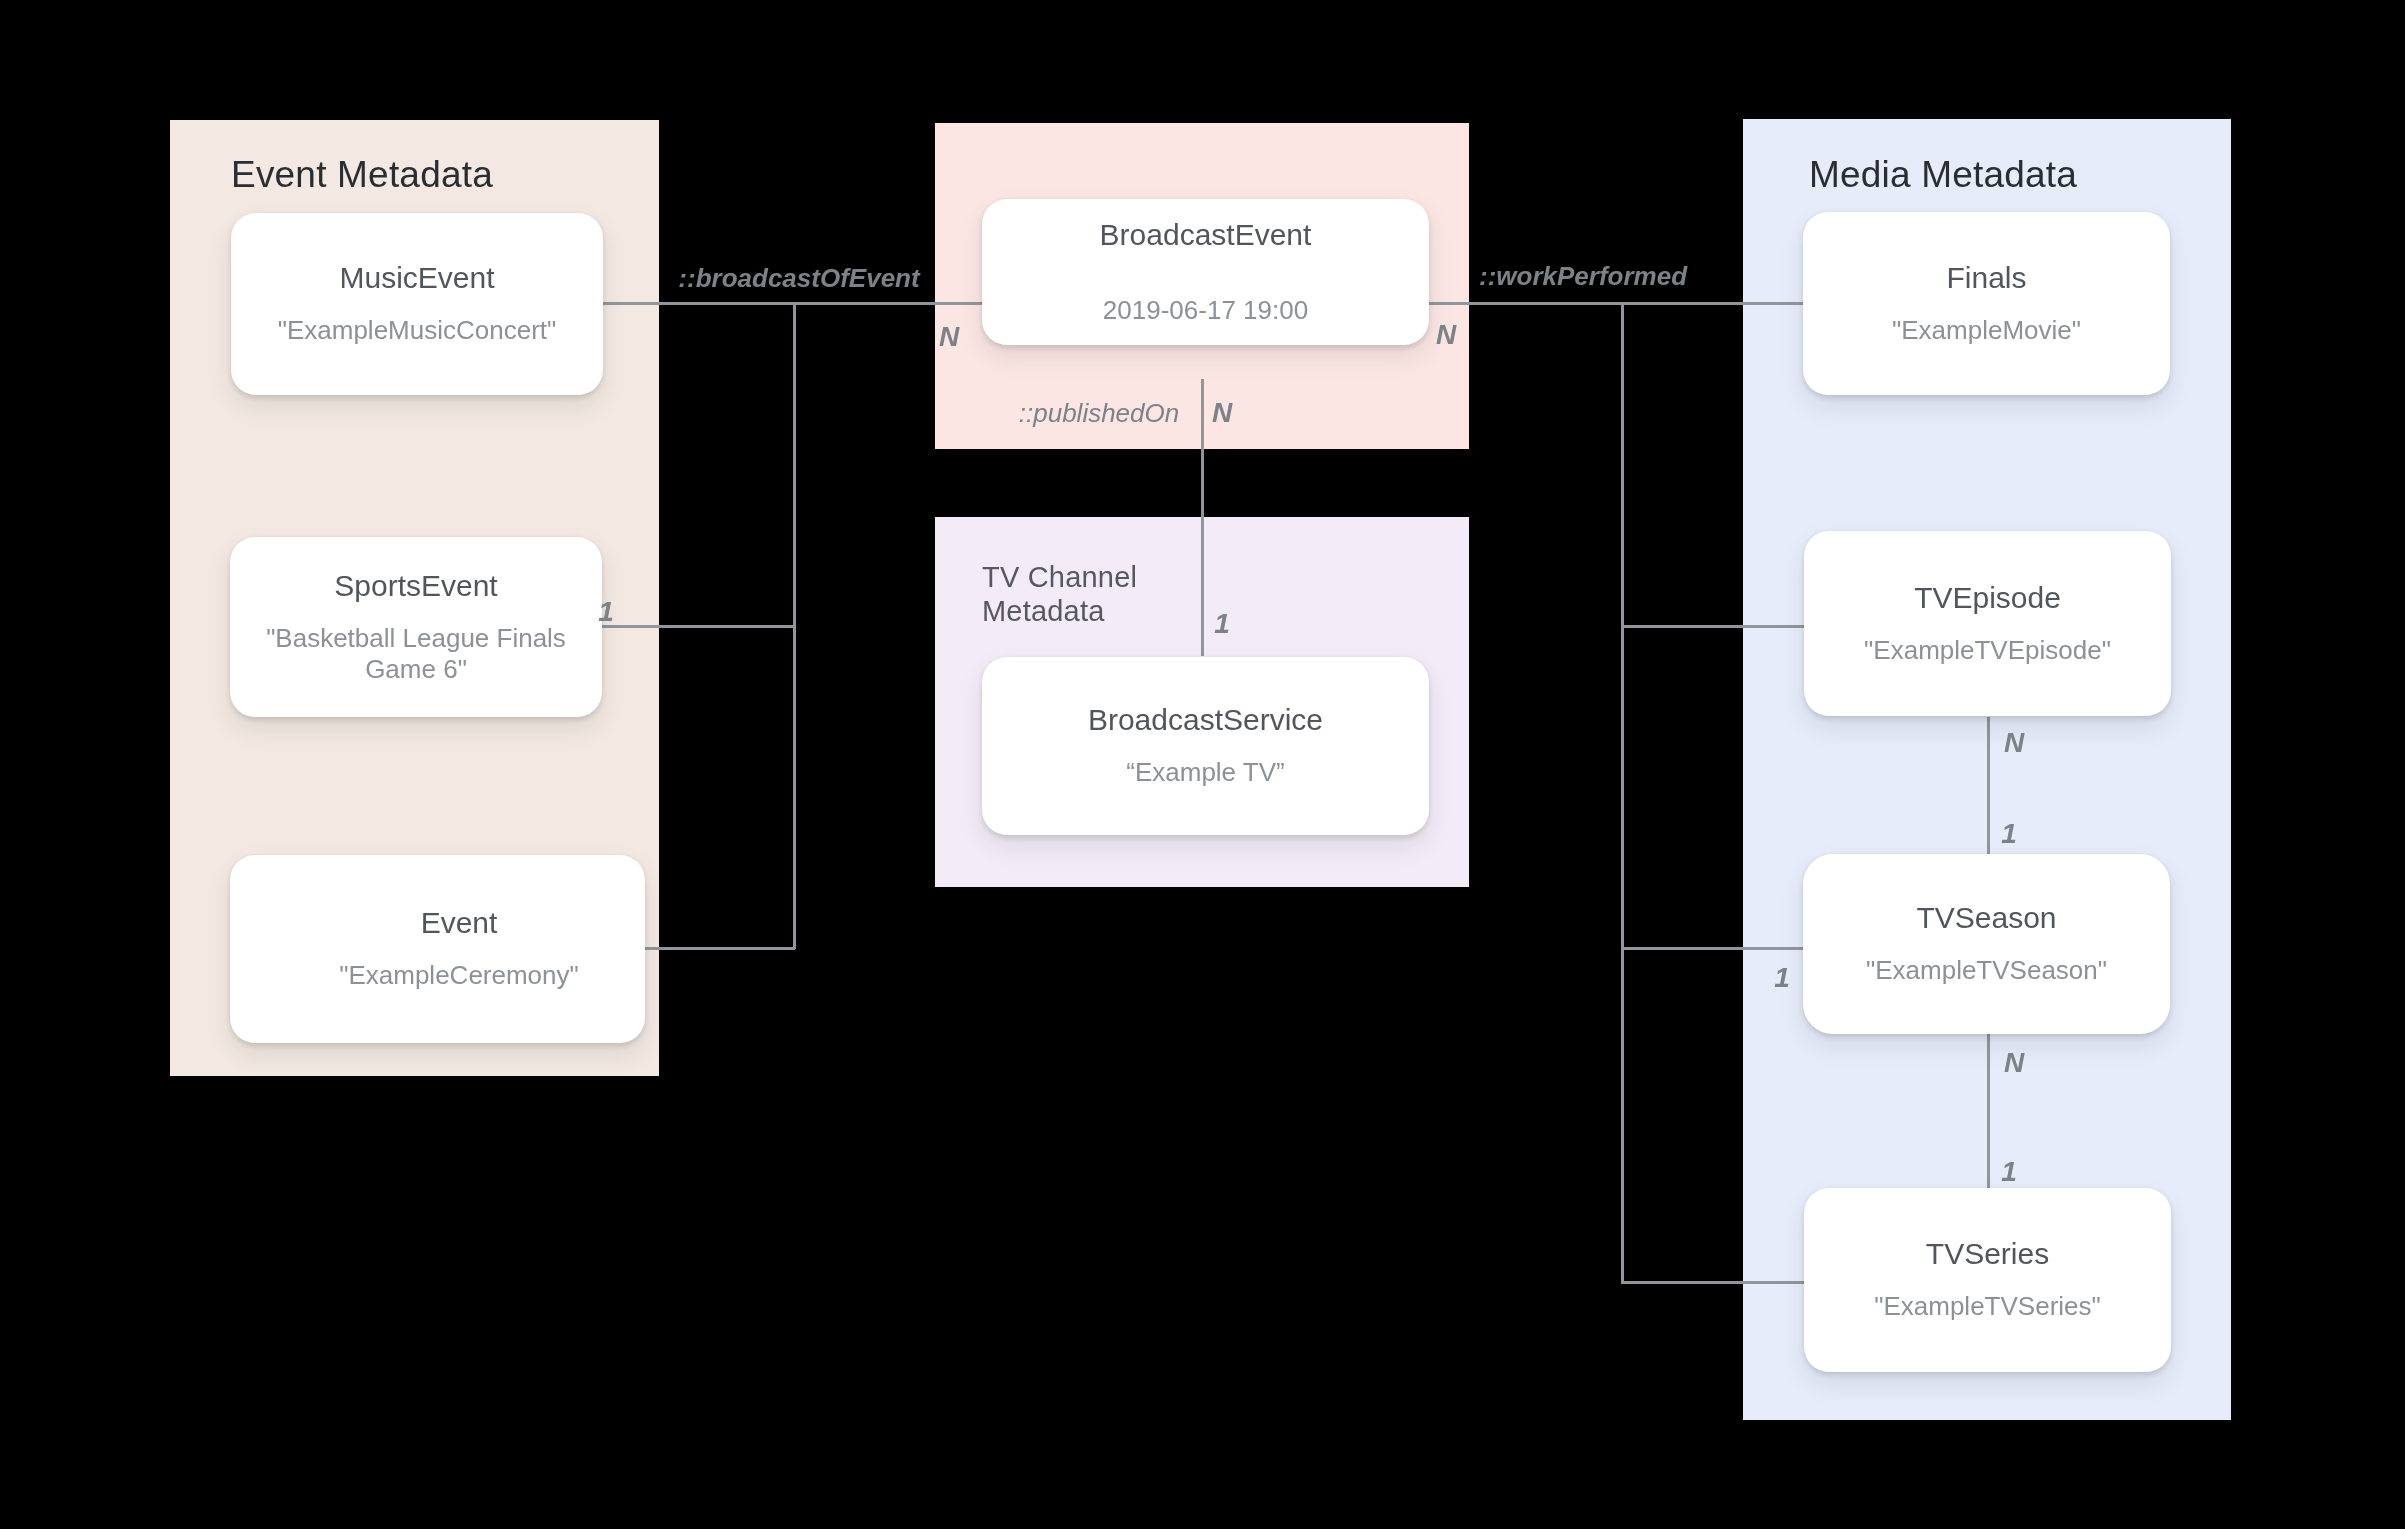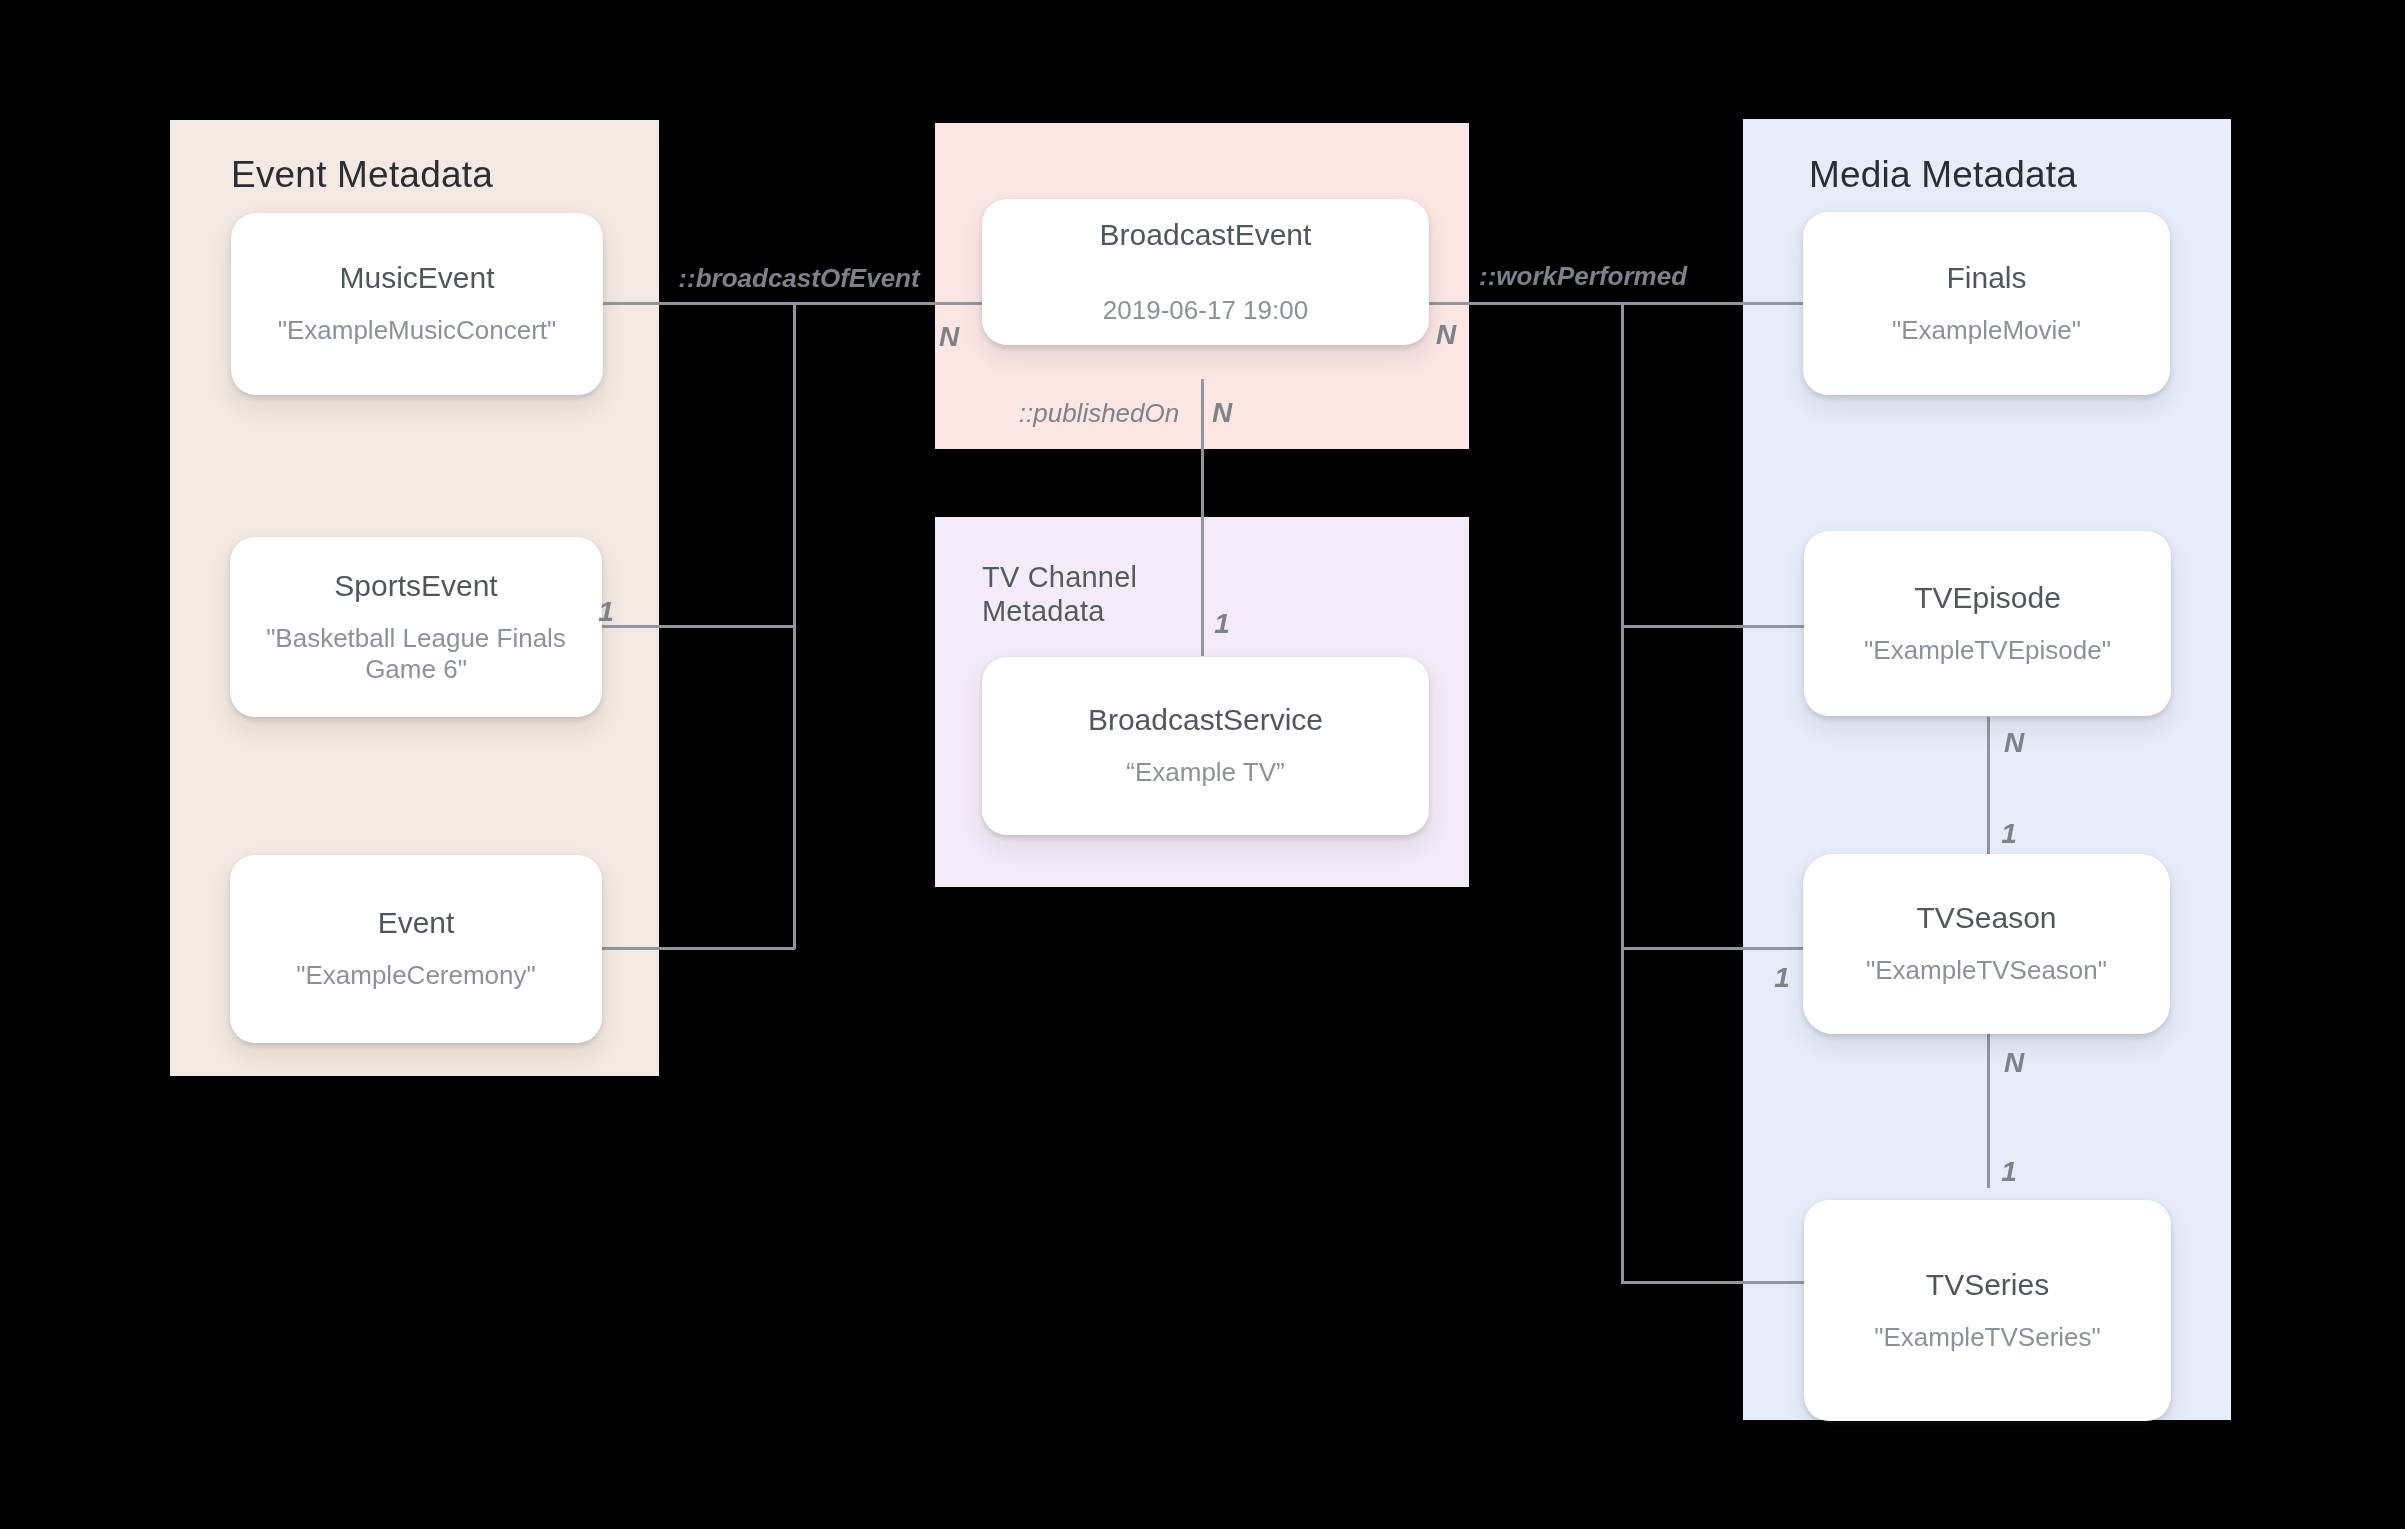--- a/index.html
+++ b/index.html
@@ -118,21 +118,21 @@
   <div class="node" style="left:231px; top:213px; width:372px; height:182px;">
     <div class="node-name">MusicEvent</div>
     <div class="node-value">"ExampleMusicConcert"</div>
   </div>
 
   <div class="node" style="left:230px; top:537px; width:372px; height:180px;">
     <div class="node-name">SportsEvent</div>
     <div class="node-value">"Basketball League Finals Game 6"</div>
   </div>
 
-  <div class="node" style="left:230px; top:855px; width:372px; height:188px;">
+  <div class="node" style="left:230px; top:855px; width:372px; height:188px;padding-left:43px;">
     <div class="node-name">Event</div>
     <div class="node-value">"ExampleCeremony"</div>
   </div>
 
   <div class="node" style="left:982px; top:199px; width:447px; height:146px;gap:44px;">
     <div class="node-name">BroadcastEvent</div>
     <div class="node-value">2019-06-17 19:00</div>
   </div>
 
   <div class="node" style="left:982px; top:657px; width:447px; height:178px;">
@@ -148,21 +148,21 @@
   <div class="node" style="left:1804px; top:531px; width:367px; height:185px;">
     <div class="node-name">TVEpisode</div>
     <div class="node-value">"ExampleTVEpisode"</div>
   </div>
 
   <div class="node" style="left:1803px; top:854px; width:367px; height:180px;border-radius:30px;">
     <div class="node-name">TVSeason</div>
     <div class="node-value">"ExampleTVSeason"</div>
   </div>
 
-  <div class="node" style="left:1804px; top:1188px; width:367px; height:221px;margin-top:12px;">
+  <div class="node" style="left:1804px; top:1188px; width:367px; height:184px;">
     <div class="node-name">TVSeries</div>
     <div class="node-value">"ExampleTVSeries"</div>
   </div>
 
   <div class="rel-label" style="left:799px; top:278px;">::broadcastOfEvent</div>
 
   <div class="rel-label" style="left:1583px; top:276px;">::workPerformed</div>
 
   <div class="rel-label regular" style="left:1099px; top:413px;">::publishedOn</div>
 

